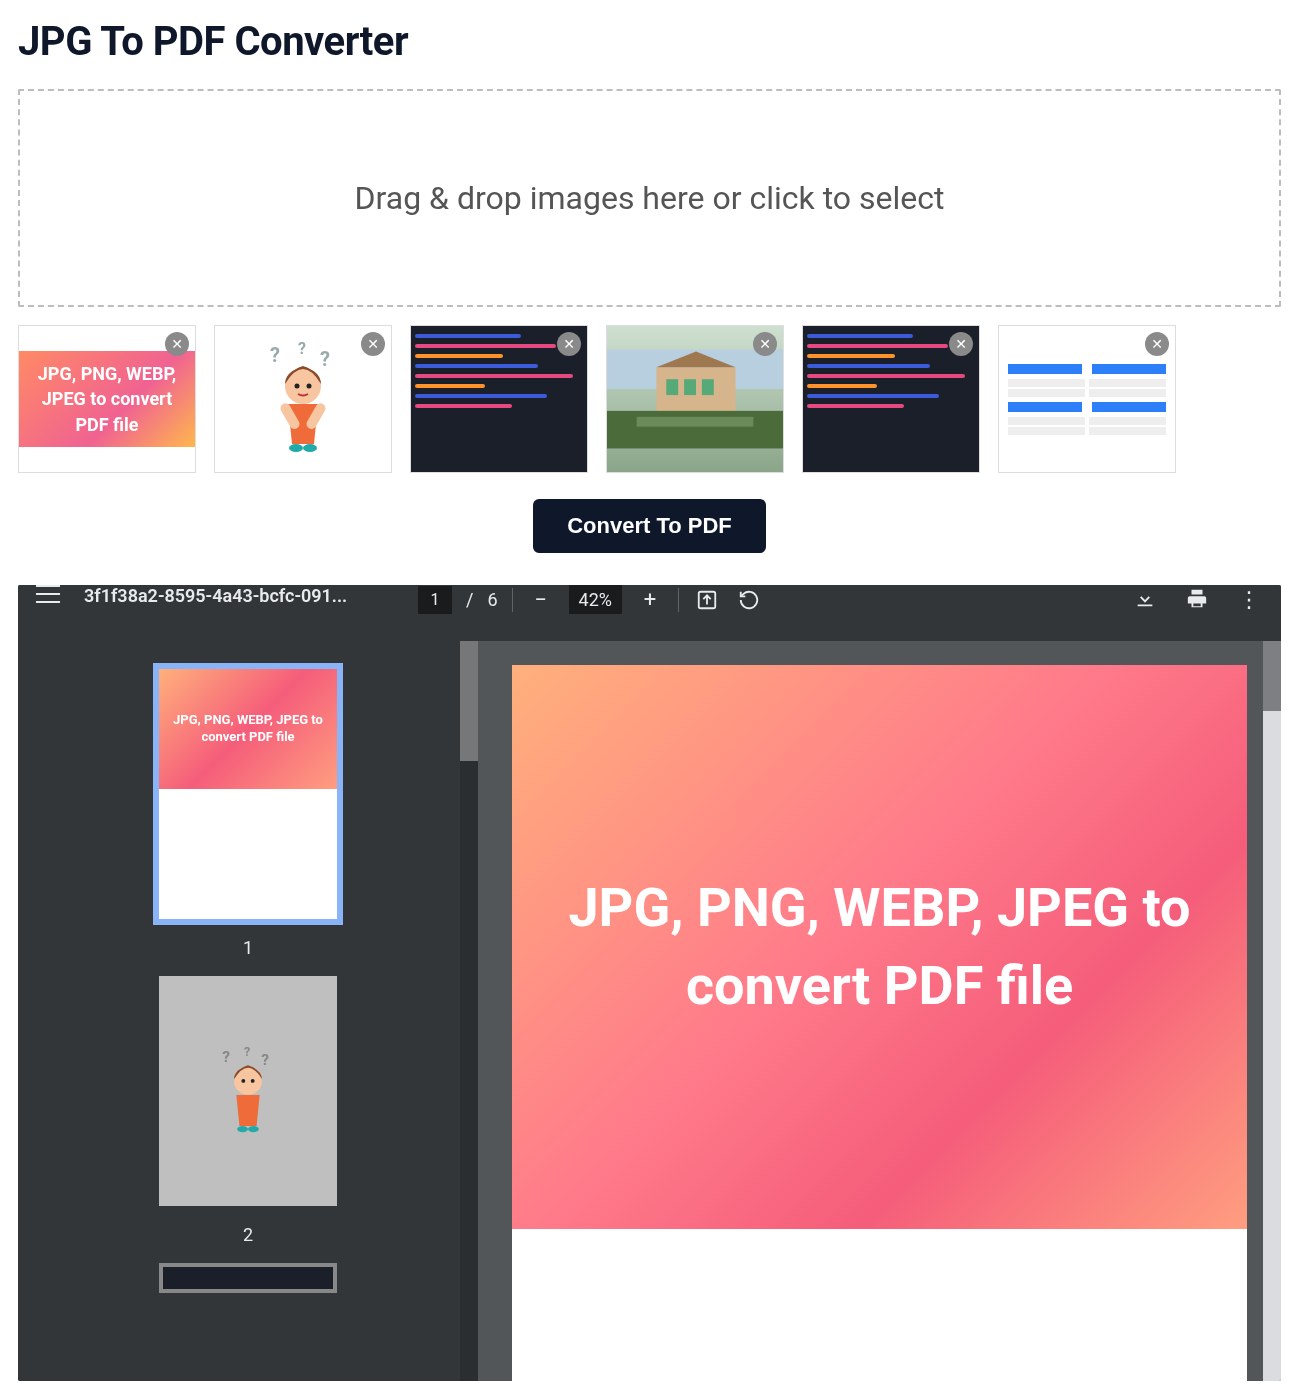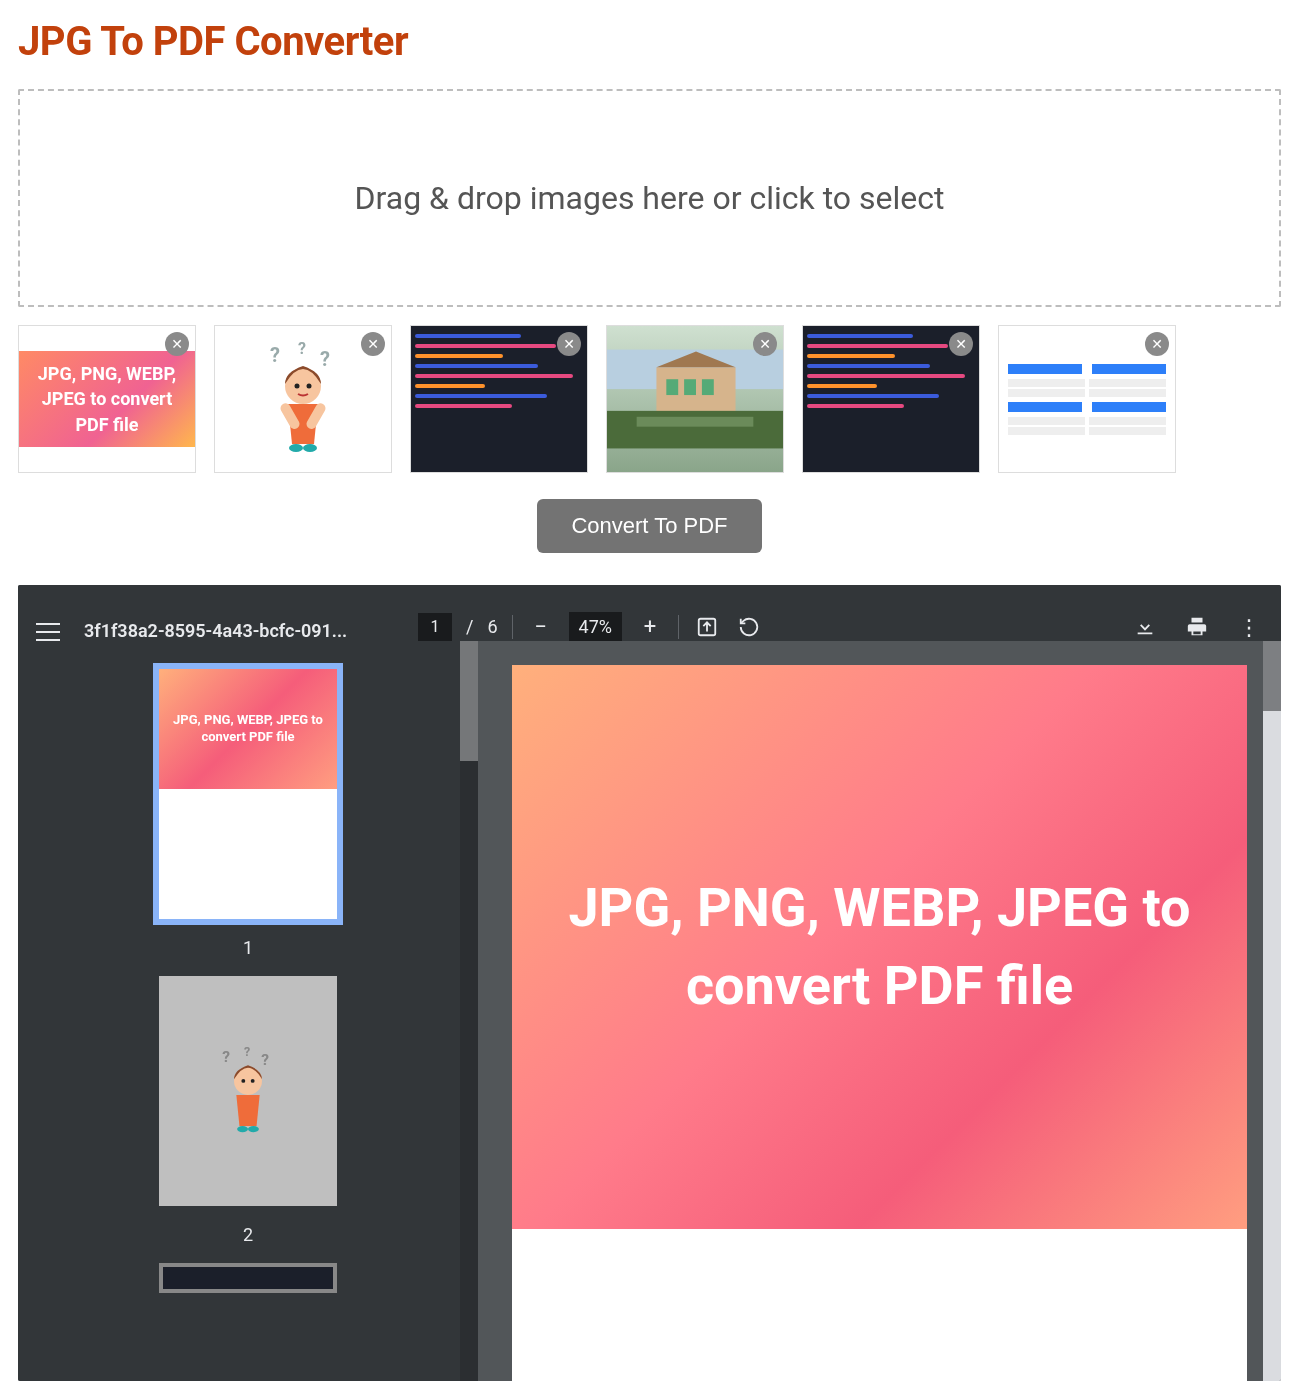--- a/index.html
+++ b/index.html
@@ -1,35 +1,35 @@
 <!DOCTYPE html>
 <html><head>
 <meta charset="utf-8">
 <style>
   * { box-sizing: border-box; margin: 0; padding: 0; }
   body { font-family: -apple-system, BlinkMacSystemFont, "Segoe UI", Roboto, sans-serif; background: #fff; width: 1299px; }
   .wrap { padding: 18px; }
-  .title { font-size: 40px; font-weight: 700; color: #c2410c; margin-bottom: 24px; letter-spacing: -0.5px; }
+  .title { font-size: 40px; font-weight: 700; color: #0f172a; margin-bottom: 24px; letter-spacing: -0.5px; }
   .dropzone { border: 2px dashed #bdbdbd; border-radius: 2px; height: 218px; display: flex; align-items: center; justify-content: center; color: #555; font-size: 32px; margin-bottom: 18px; }
   .thumbs { display: flex; gap: 18px; margin-bottom: 26px; }
   .thumb { position: relative; width: 178px; height: 148px; border: 1px solid #ddd; background: #fff; overflow: hidden; display:flex; align-items:center; justify-content:center;}
   .thumb .close { position: absolute; top: 6px; right: 6px; width: 24px; height: 24px; border-radius: 50%; background: #8a8a8a; color: #fff; display: flex; align-items: center; justify-content: center; font-size: 14px; cursor: pointer; z-index:3;}
   .t1 { background: linear-gradient(135deg,#ff8a65,#f06292 60%,#ffb74d); color:#fff; font-weight:700; font-size:18px; text-align:center; padding:10px; line-height:1.4;}
   .t2 svg{overflow:visible}
   .t-code { background:#1b1f2a; }
   .t-code .cl{position:absolute;left:4px;right:4px;height:4px;border-radius:2px;}
   .t-house{background:linear-gradient(#cfe0d0,#8aa58a);}
   .t-table{background:#fff;padding:6px;}
   .t-table .hdr{background:#2d7ff9;height:10px;margin:3px;}
   .t-table .row{display:flex;gap:4px;margin:2px 3px}
   .t-table .cell{flex:1;height:8px;background:#eee}
   .convert-row{display:flex;justify-content:center;margin-bottom:32px}
-  .convert-btn{background:#737373;color:#fff;border:none;font-weight:400;font-size:22px;padding:14px 34px;border-radius:6px;cursor:pointer}
+  .convert-btn{background:#0f172a;color:#fff;border:none;font-weight:700;font-size:22px;padding:14px 34px;border-radius:6px;cursor:pointer}
   .viewer{background:#525659;border-radius:2px;overflow:hidden}
-  .vbar{background:#323639;height:56px;display:flex;align-items:flex-end;padding:0 18px;color:#e8eaed;gap:24px}
+  .vbar{background:#323639;height:56px;display:flex;align-items:flex-start;padding:0 18px;color:#e8eaed;gap:24px}
   .hamb{width:24px;height:18px;display:flex;flex-direction:column;justify-content:space-between;cursor:pointer}
   .hamb span{height:2px;background:#e8eaed;width:100%}
   .vtitle{font-size:18px;font-weight:600;flex-shrink:0;width:300px;white-space:nowrap;overflow:hidden;text-overflow:ellipsis}
   .vcenter{display:flex;align-items:center;gap:14px;margin-left:10px}
   .pgbox{background:#191b1d;width:34px;height:28px;display:flex;align-items:center;justify-content:center;font-size:16px}
   .slash{font-size:18px;color:#e8eaed}
   .vsep{width:1px;height:24px;background:#5f6368}
   .zbtn{width:28px;height:28px;display:flex;align-items:center;justify-content:center;cursor:pointer;font-size:22px;color:#e8eaed}
   .zoombox{background:#191b1d;padding:4px 10px;font-size:18px}
   .iconbtn{width:28px;height:28px;display:flex;align-items:center;justify-content:center;cursor:pointer}
@@ -167,21 +167,21 @@
           <span></span>
           <span></span>
         </div>
       <div class="vtitle">3f1f38a2-8595-4a43-bcfc-091...</div>
       <div class="vcenter">
         <div class="pgbox">1</div>
         <span class="slash">/</span>
         <span class="slash">6</span>
         <div class="vsep"></div>
         <div class="zbtn">−</div>
-        <div class="zoombox">47%</div>
+        <div class="zoombox">42%</div>
         <div class="zbtn">+</div>
         <div class="vsep"></div>
         <div class="iconbtn">
           <svg width="22" height="22" viewBox="0 0 24 24" fill="none" stroke="#e8eaed" stroke-width="2">
               <rect x="3" y="3" width="18" height="18" rx="2"></rect>
               <path d="M12 7v10M8 11l4-4 4 4"></path>
             </svg>
         </div>
         <div class="iconbtn">
           <svg width="22" height="22" viewBox="0 0 24 24" fill="none" stroke="#e8eaed" stroke-width="2">

